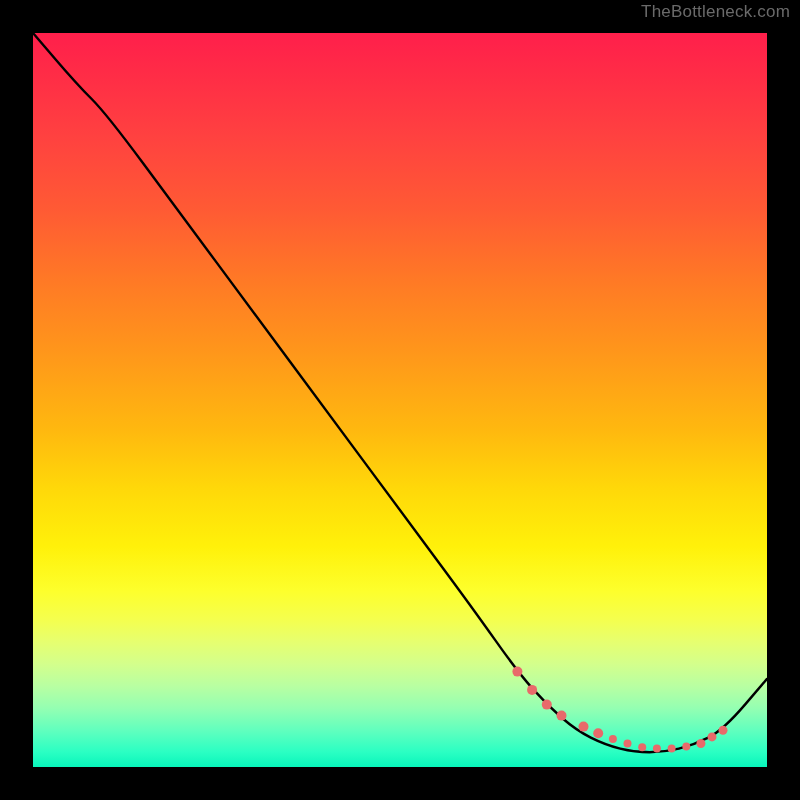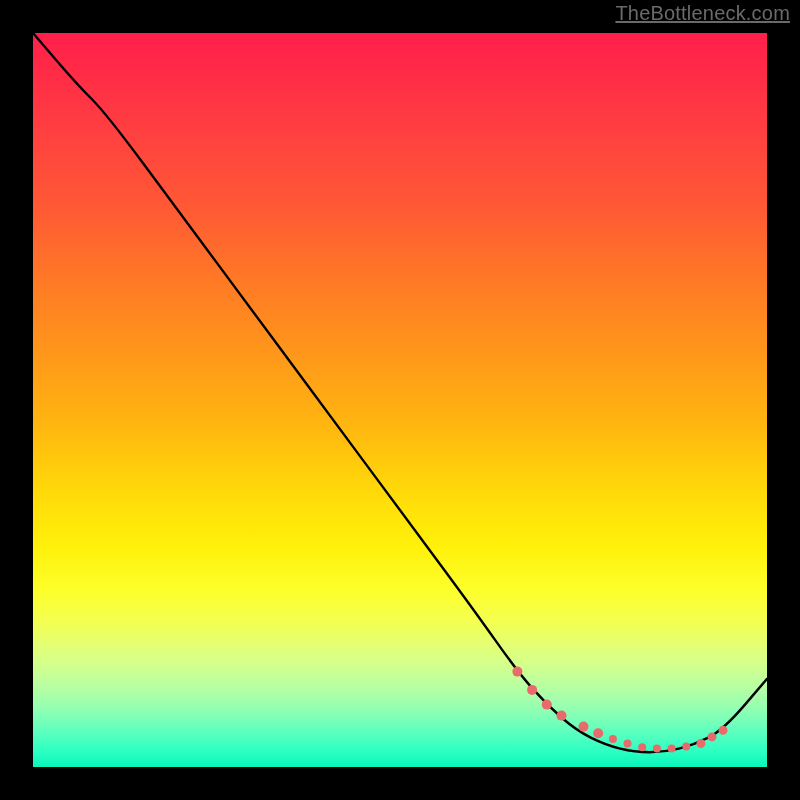--- a/index.html
+++ b/index.html
@@ -15,26 +15,25 @@
     position: relative;
     width: 800px;
     height: 800px;
     background: #000;
   }
   .watermark {
     position: absolute;
     top: 2px;
     right: 10px;
     color: #6a6a6a;
-    font-size: 20px;
+    font-size: 17px;
     letter-spacing: 0.2px;
     font-weight: 500;
     z-index: 5;
     user-select: none;
-    text-decoration: underline;
   }
   .plot {
     position: absolute;
     left: 33px;
     top: 33px;
     width: 734px;
     height: 734px;
     
     background: linear-gradient(
       to bottom,

